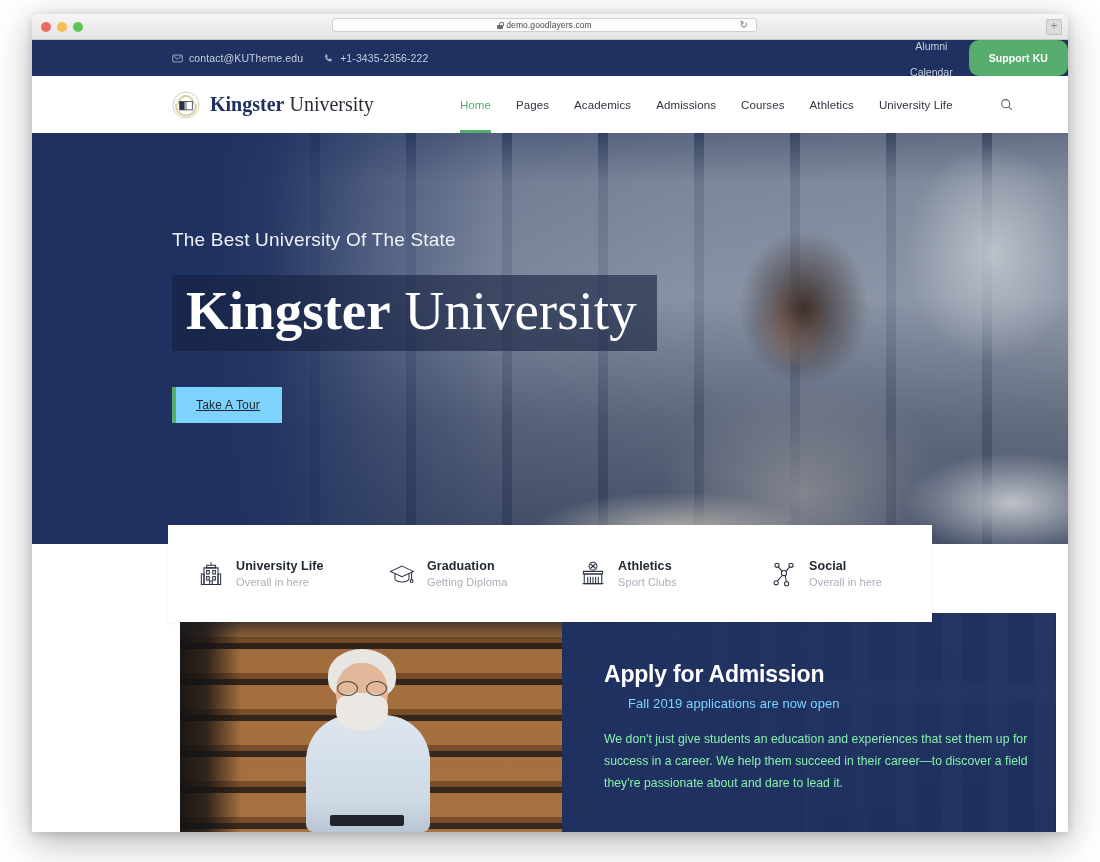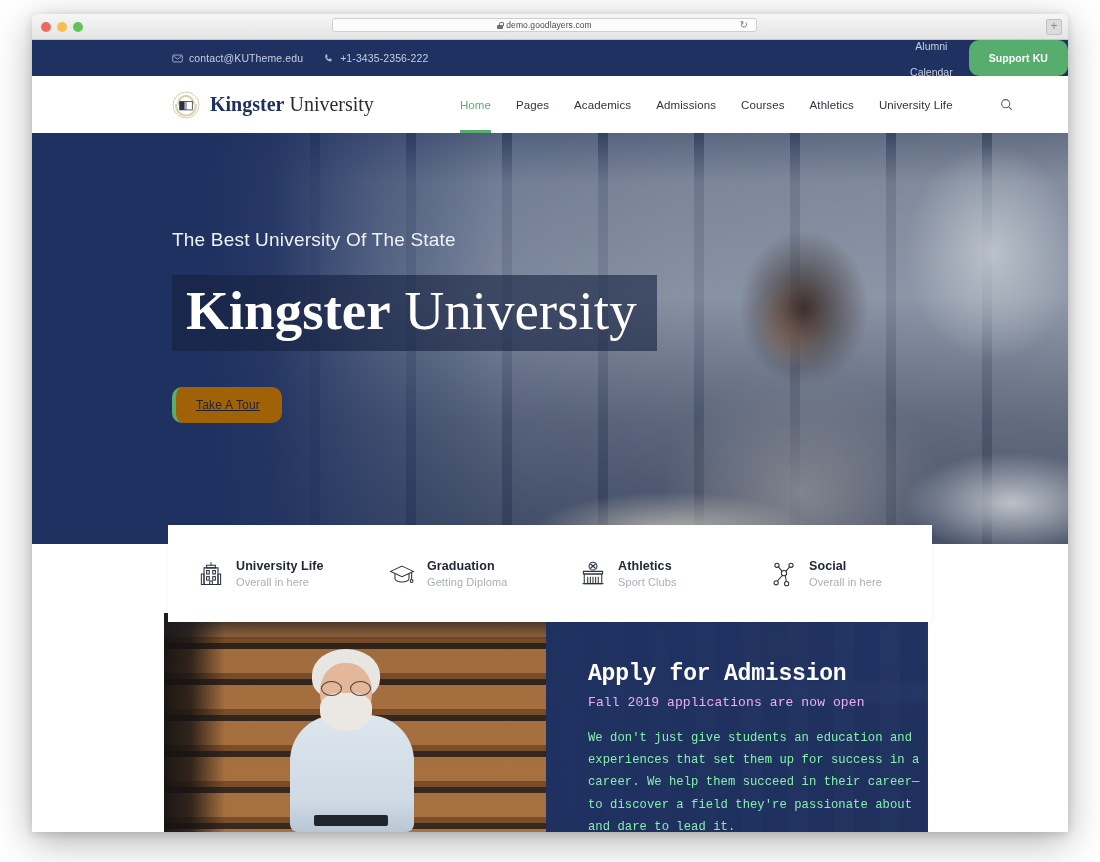--- a/index.html
+++ b/index.html
@@ -305,27 +305,26 @@
     font-size: 55px;
     line-height: 1.02;
     color: #ffffff;
     white-space: nowrap;
   }
   .hero-title b { font-weight: bold; }
   .hero-title i { font-style: normal; font-weight: normal; }
   .tour-btn {
     margin-top: 36px;
     display: inline-block;
-    background: #a16207;
+    background: #7dd3fc;
     border-left: 4px solid #57ad6d;
     padding: 11px 22px 11px 20px;
     font-size: 12px;
     color: #1f2430;
     letter-spacing: 0.2px;
-    border-radius: 10px;
   }
 
   
   .feature-card {
     position: absolute;
     left: 136px;
     top: 485px;
     width: 764px;
     height: 97px;
     background: #ffffff;
@@ -352,27 +351,26 @@
   }
   .feature-desc {
     font-size: 11px;
     color: #a9aeb8;
     letter-spacing: 0.1px;
   }
 
   
   .admission {
     position: absolute;
-    left: 132px;
+    left: 148px;
     top: 573px;
-    width: 764px;
+    width: 876px;
     height: 219px;
     display: flex;
     z-index: 4;
-    font-family: Liberation Mono, monospace;
   }
   .adm-photo {
     width: 382px;
     height: 219px;
     position: relative;
     overflow: hidden;
     background: #6b4a2d;
   }
   .adm-photo-bg {
     position: absolute;
@@ -491,23 +489,24 @@
   .adm-body { position: relative; z-index: 2; }
   .adm-title {
     font-size: 23px;
     font-weight: bold;
     color: #ffffff;
     letter-spacing: -0.2px;
     margin-bottom: 8px;
   }
   .adm-green {
     font-size: 13px;
-    color: #f0abfc;
+    color: #7dd3fc;
     letter-spacing: 0.1px;
     margin-bottom: 17px;
+    margin-left: 24px;
   }
   .adm-para {
     font-size: 12.2px;
     line-height: 1.82;
     color: #86efac;
     letter-spacing: 0.05px;
   }
 </style>
 </head>
 <body>

